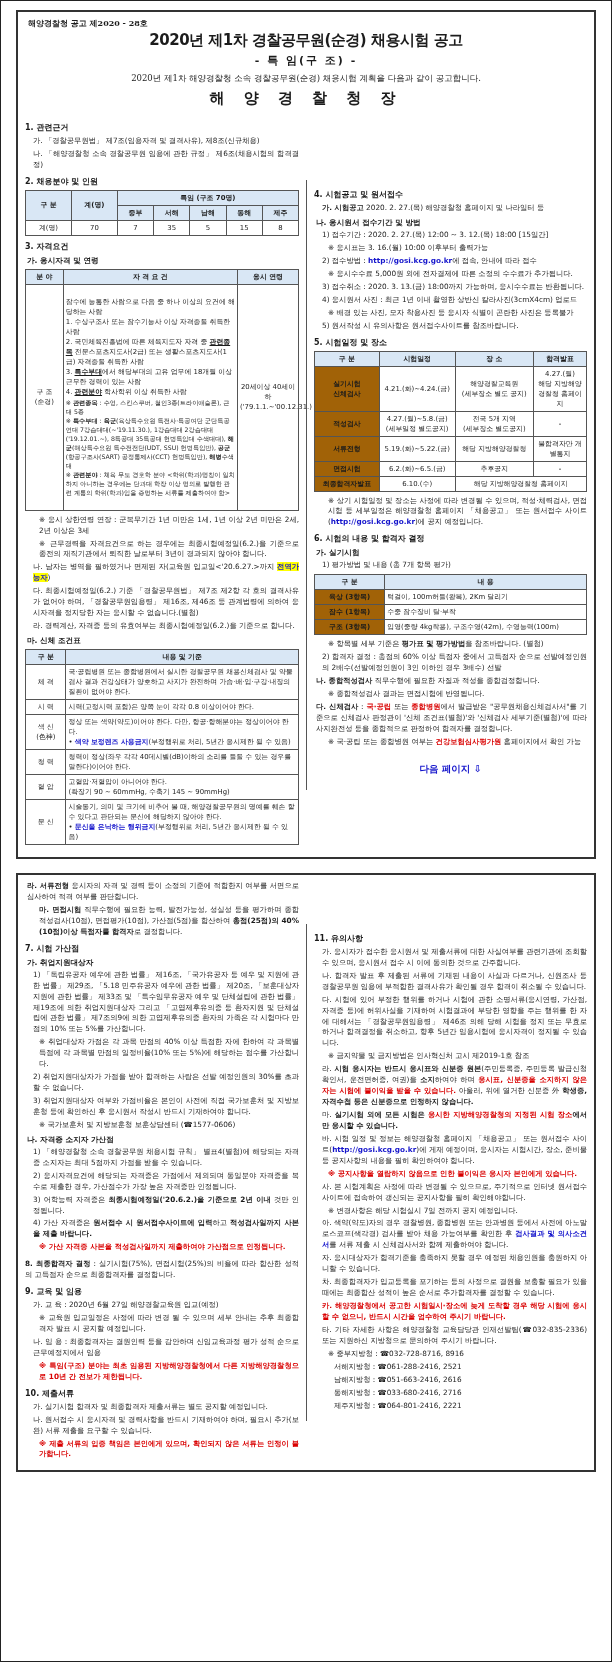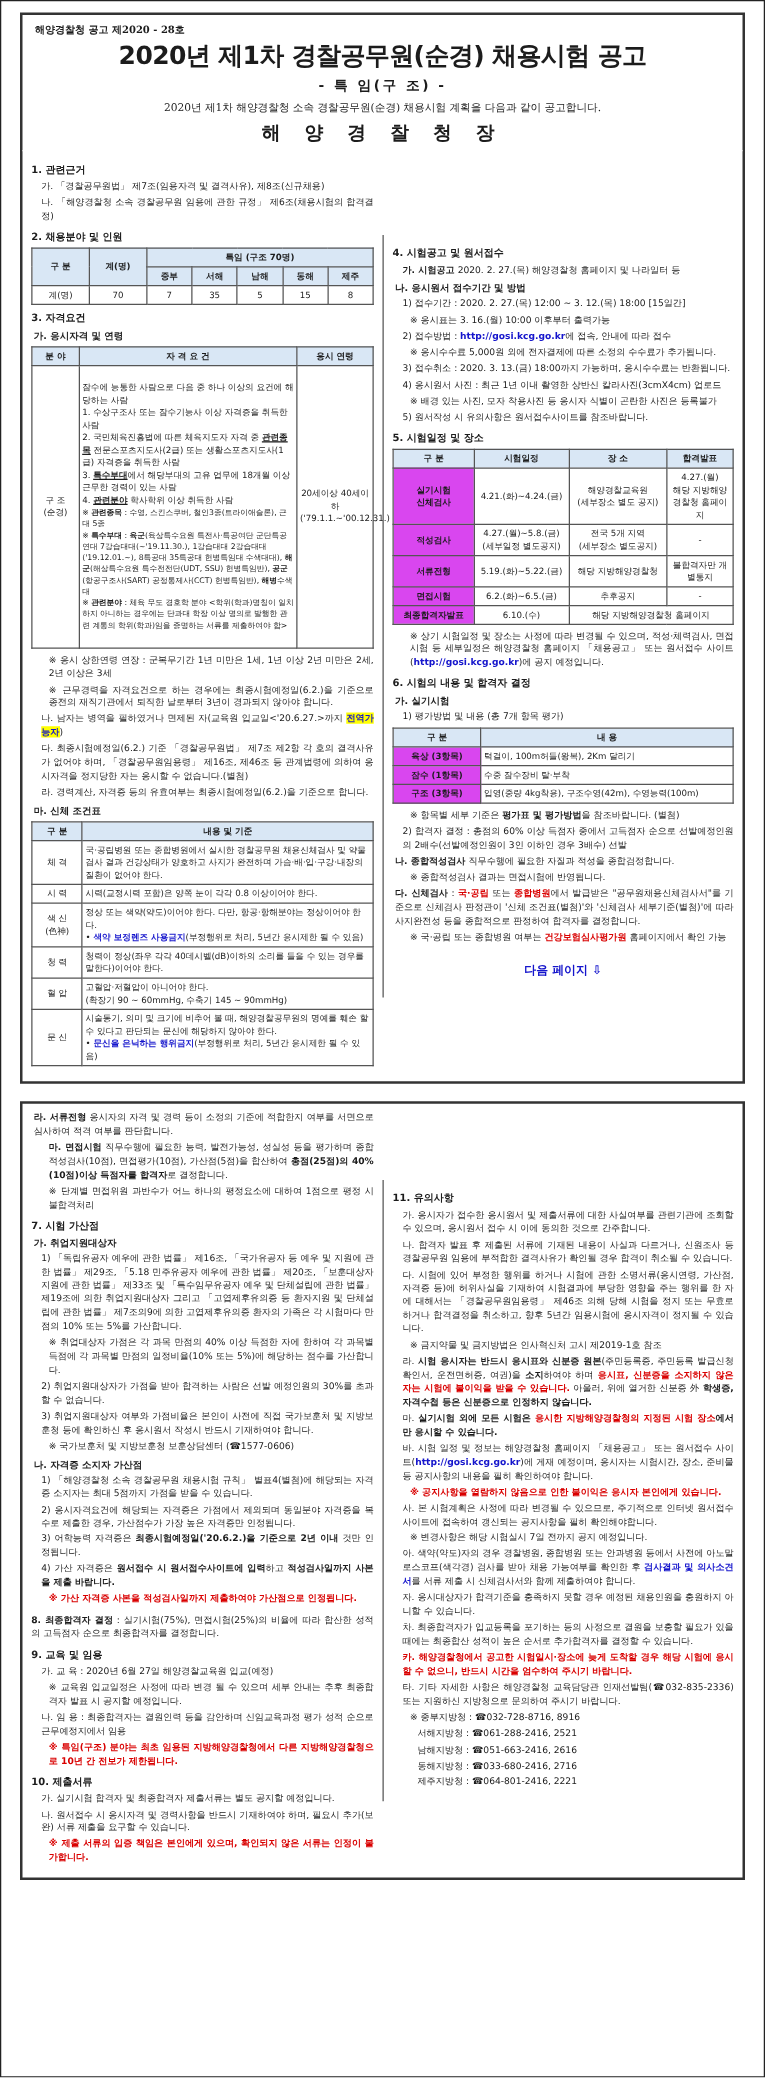--- a/index.html
+++ b/index.html
@@ -1,38 +1,38 @@
 <!DOCTYPE html>
 <html><head>
 <meta charset="utf-8">
 <style>
   html,body{margin:0;padding:0;background:#ffffff;}
   body{width:614px;font-family:"DejaVu Sans","Liberation Sans",sans-serif;color:#1c1c1c;}
   .canvas{width:612px;min-height:1662px;border:1px solid #222;box-sizing:border-box;background:#fff;padding:7px 0 20px 0;}
   .page{width:580px;margin:2px auto 14px auto;border:2px solid #333;box-sizing:border-box;background:#fff;}
   .hdr{padding:6px 10px 2px 10px;border-bottom:1px solid #fff;}
   .notice-no{font-size:8px;font-weight:bold;font-family:"DejaVu Serif","Liberation Serif",serif;}
-  .title{font-size:20px;font-weight:bold;text-align:center;letter-spacing:-0.5px;margin-top:2px;}
+  .title{font-size:15px;font-weight:bold;text-align:center;letter-spacing:-0.5px;margin-top:2px;}
   .subtitle{font-size:11px;font-weight:bold;text-align:center;margin-top:3px;letter-spacing:2px;}
   .date{font-size:9px;font-weight:bold;text-align:center;margin-top:4px;}
   .intro{font-size:8.5px;text-align:center;margin-top:5px;font-family:"DejaVu Serif","Liberation Serif",serif;}
   .signer{font-size:15px;font-weight:bold;text-align:center;letter-spacing:7px;margin:4px 0 2px 0;}
   .cols{display:flex;align-items:center;}
   .col{width:50%;box-sizing:border-box;padding:4px 7px 8px 7px;}
   .col.r{border-left:1px solid #555;}
   .h1{font-size:8px;font-weight:bold;margin:5px 0 3px 0;}
   .sub{font-size:7.6px;font-weight:bold;margin:4px 0 2px 2px;}
   .p{font-size:7.3px;line-height:1.5;margin:2px 0 2px 8px;text-align:justify;white-space:pre-line;}
   .ind1{margin-left:14px;}
   .ind2{margin-left:20px;}
   .center{text-align:center;margin-left:0;}
   table{width:100%;border-collapse:collapse;table-layout:fixed;margin:3px 0 4px 0;}
   th,td{border:1px solid #555;font-size:6.9px;padding:2px 2px;vertical-align:middle;text-align:center;white-space:pre-line;line-height:1.45;}
   th{background:#d9e7f5;font-weight:bold;}
-  td.lbl{background:#d946ef;font-weight:bold;}
+  td.lbl{background:#a16207;font-weight:bold;}
   td.left{text-align:left;}
   .small{font-size:6.2px;display:block;margin-top:2px;}
   .red{color:#d90000;font-weight:bold;}
   .blue{color:#1515cc;font-weight:bold;}
   .b{font-weight:bold;}
   .bu{font-weight:bold;text-decoration:underline;}
   .hl{background:#ffff00;color:#1515cc;font-weight:bold;}
   .nextpage{font-size:9.5px;margin:14px 0 6px 0;}
 </style>
 </head>
@@ -247,21 +247,20 @@
       </div>
     </div>
   </div>
 
   <div class="page">
     <div class="cols">
 
       <div class="col">
         <div class="p" style="margin-left:2px"><span class="b">라. 서류전형</span><span>   응시자의 자격 및 경력 등이 소정의 기준에 적합한지 여부를 서면으로 심사하여 적격 여부를 판단합니다.</span></div>
         <div class="p" style="margin-left:14px"><span class="b">마. 면접시험</span><span>   직무수행에 필요한 능력, 발전가능성, 성실성 등을 평가하며 종합적성검사(10점), 면접평가(10점), 가산점(5점)을 합산하여 </span><span class="b">총점(25점)의 40% (10점)이상 득점자를 합격자</span><span>로 결정합니다.</span></div>
-        <div class="p ind1">※ 단계별 면접위원 과반수가 어느 하나의 평정요소에 대하여 1점으로 평정 시 불합격처리</div>
 
         <div class="h1">7. 시험 가산점</div>
         <div class="sub">가. 취업지원대상자</div>
         <div class="p">1) 「독립유공자 예우에 관한 법률」 제16조, 「국가유공자 등 예우 및 지원에 관한 법률」 제29조, 「5.18 민주유공자 예우에 관한 법률」 제20조, 「보훈대상자지원에 관한 법률」 제33조 및 「특수임무유공자 예우 및 단체설립에 관한 법률」 제19조에 의한 취업지원대상자 그리고 「고엽제후유의증 등 환자지원 및 단체설립에 관한 법률」 제7조의9에 의한 고엽제후유의증 환자의 가족은 각 시험마다 만점의 10% 또는 5%를 가산합니다.</div>
         <div class="p ind1">※ 취업대상자 가점은 각 과목 만점의 40% 이상 득점한 자에 한하여 각 과목별 득점에 각 과목별 만점의 일정비율(10% 또는 5%)에 해당하는 점수를 가산합니다.</div>
         <div class="p">2) 취업지원대상자가 가점을 받아 합격하는 사람은 선발 예정인원의 30%를 초과할 수 없습니다.</div>
         <div class="p">3) 취업지원대상자 여부와 가점비율은 본인이 사전에 직접 국가보훈처 및 지방보훈청 등에 확인하신 후 응시원서 작성시 반드시 기재하여야 합니다.</div>
         <div class="p ind1">※ 국가보훈처 및 지방보훈청 보훈상담센터 (☎1577-0606)</div>
 
         <div class="sub">나. 자격증 소지자 가산점</div>

